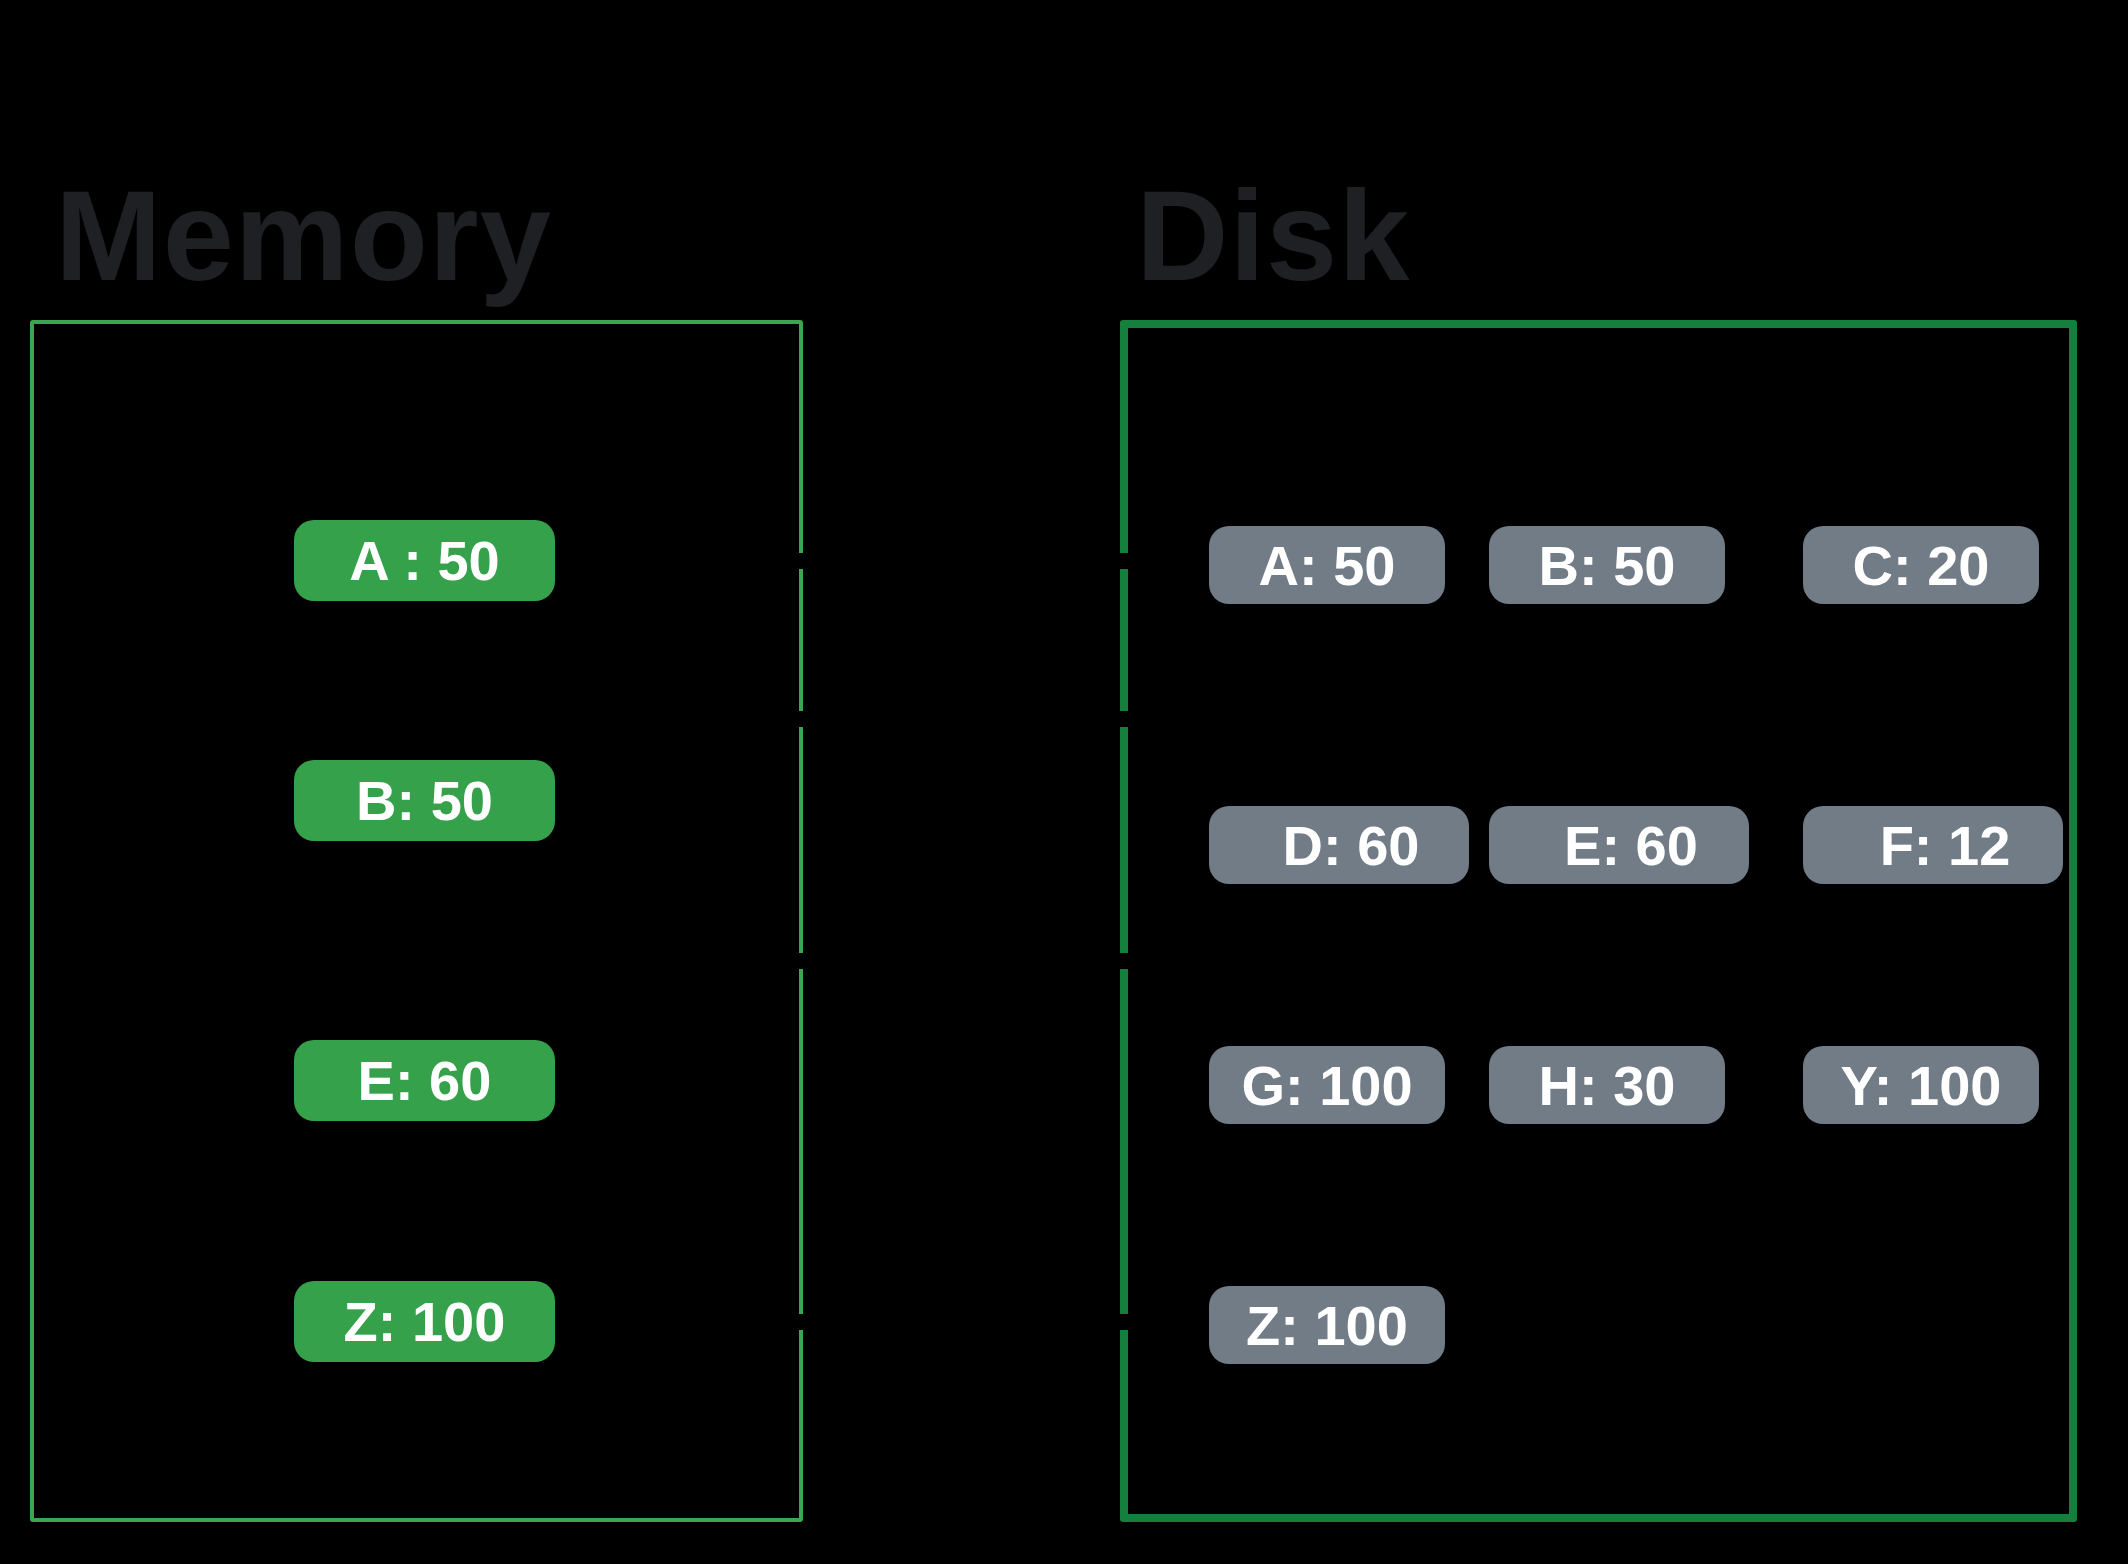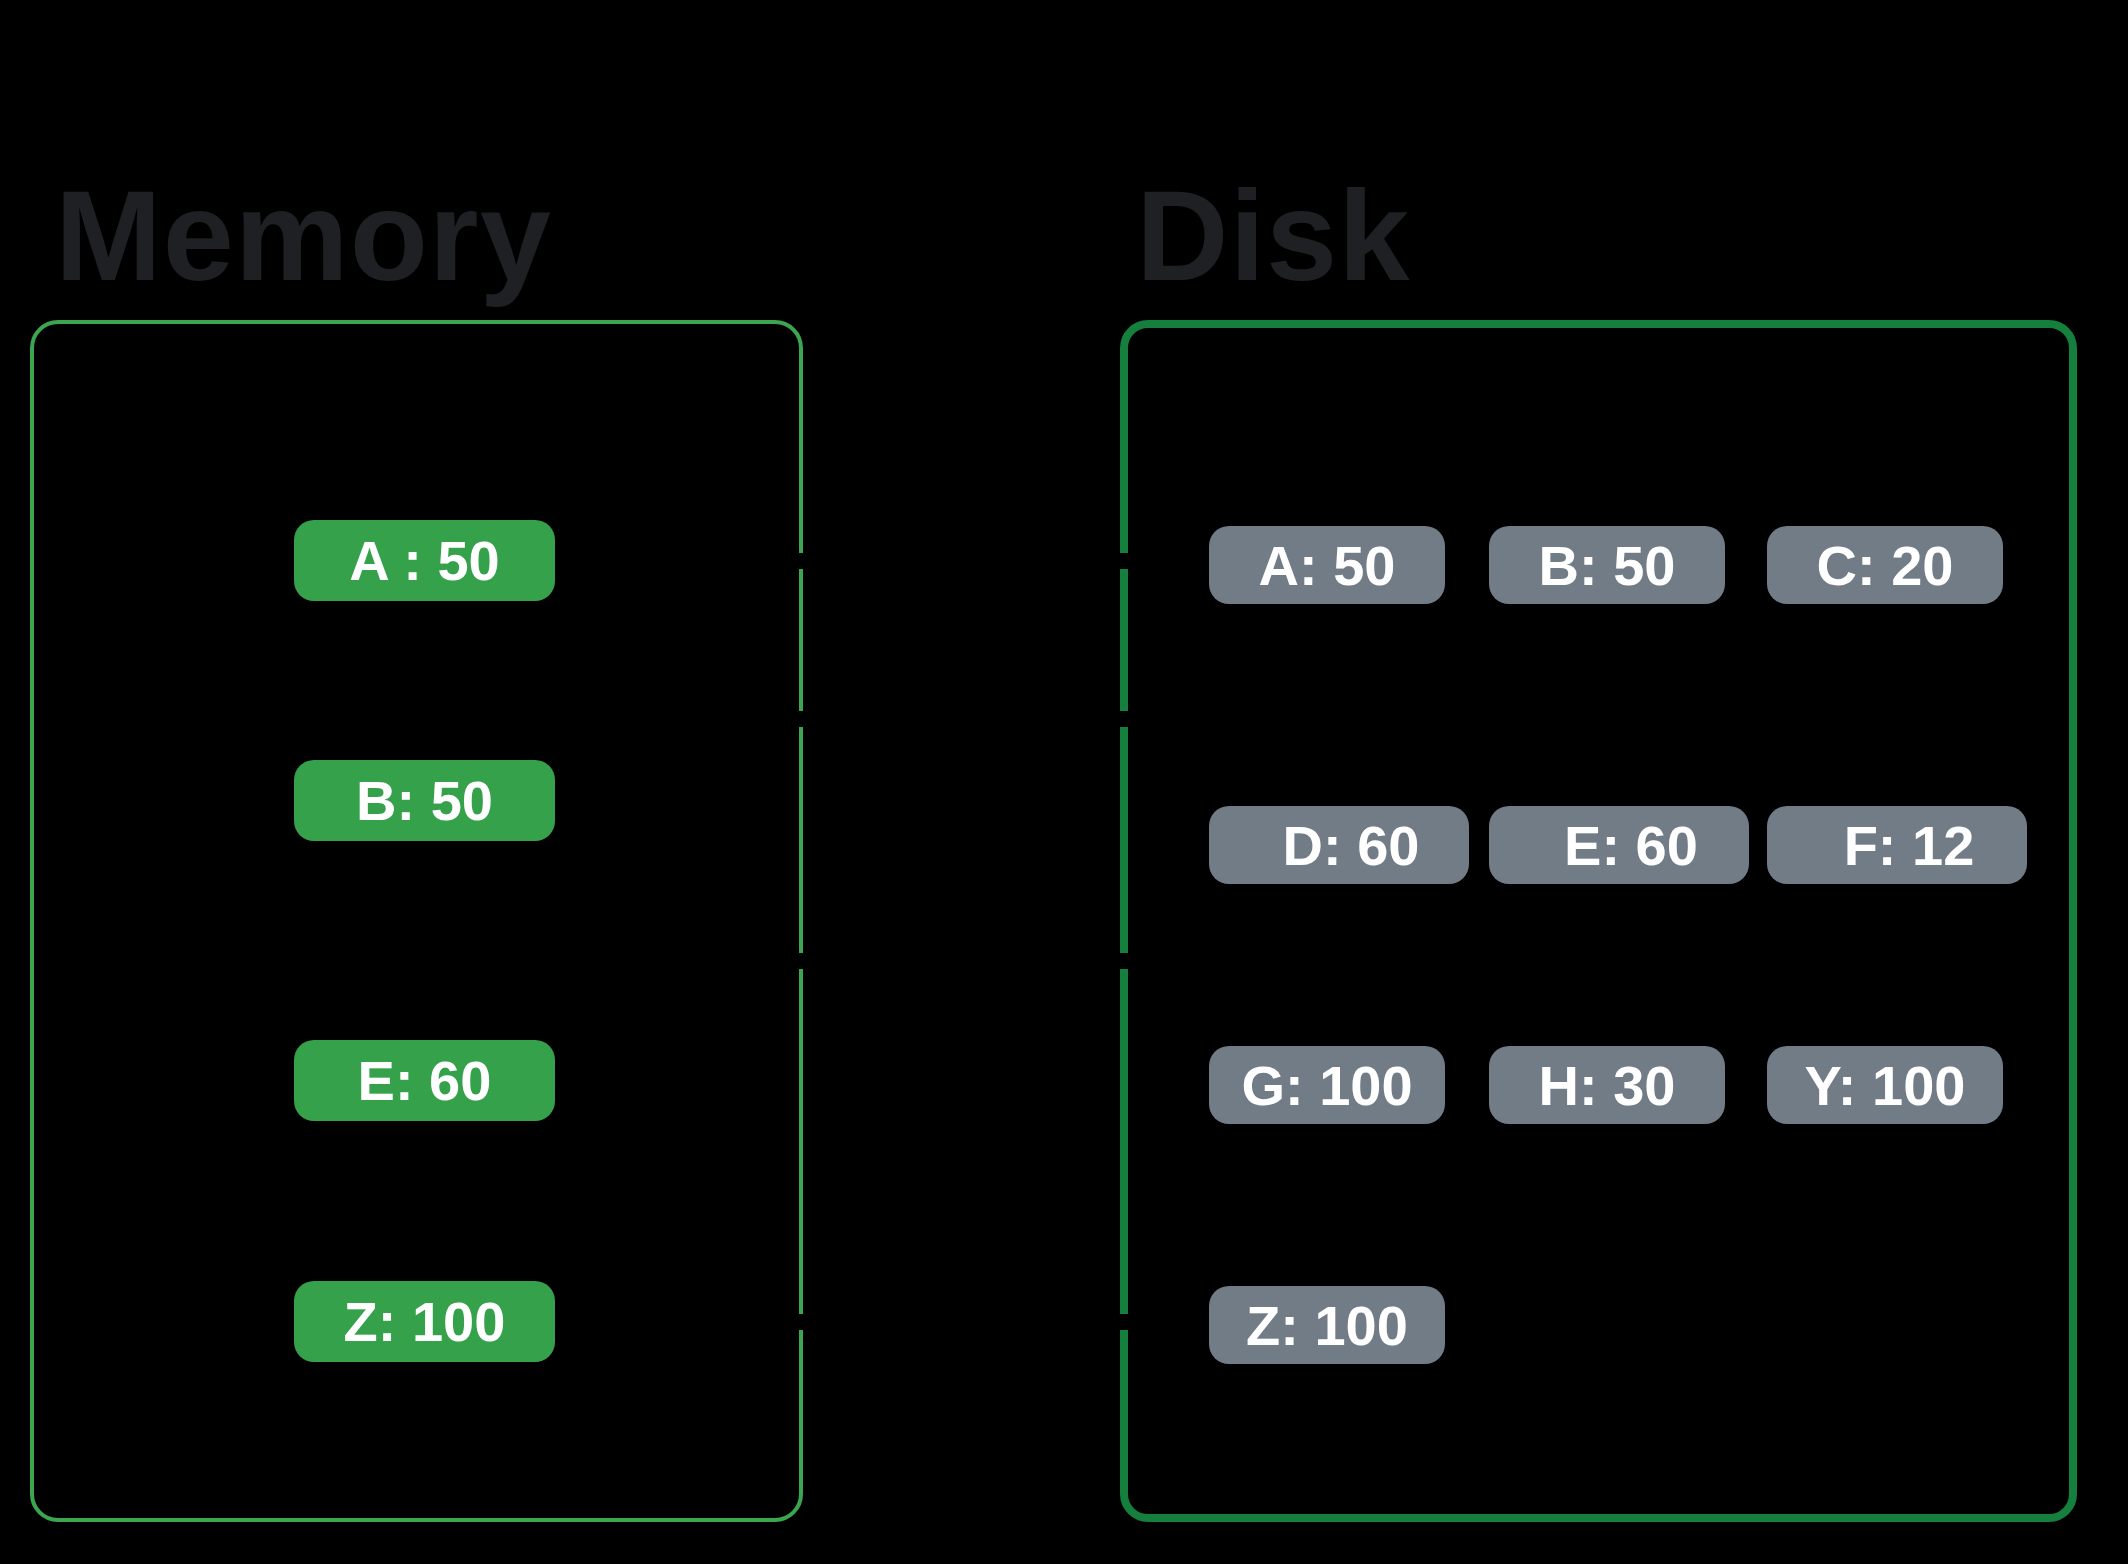--- a/index.html
+++ b/index.html
@@ -23,21 +23,21 @@
     letter-spacing: 1px;
     white-space: nowrap;
   }
   .title-memory { left: 55px; top: 172px; }
   .title-disk   { left: 1136px; top: 172px; }
 
   .box {
     position: absolute;
     top: 320px;
     height: 1202px;
-    border-radius: 28px;
+    border-radius: 3px;
     box-sizing: border-box;
     background: transparent;
   }
   .memory-box {
     left: 30px;
     width: 773px;
     border: 4px solid #3ba64f;
   }
   .disk-box {
     left: 1120px;
@@ -63,21 +63,21 @@
   .m-pill { left: 260px; width: 261px; height: 81px; }
   .m-row0 { top: 196px; }
   .m-row1 { top: 436px; }
   .m-row2 { top: 716px; }
   .m-row3 { top: 957px; }
 
   
   .d-pill { width: 236px; height: 78px; }
   .d-col0 { left: 81px; }
   .d-col1 { left: 361px; }
-  .d-col2 { left: 639px; }
+  .d-col2 { left: 675px; }
   .d-row0 { top: 198px; }
   .d-row1 { top: 478px; padding-left: 24px; }
   .d-row2 { top: 718px; }
   .d-row3 { top: 958px; }
 
   
   .border-gap {
     position: absolute;
     width: 14px; height: 16px;
     background: #000000;

